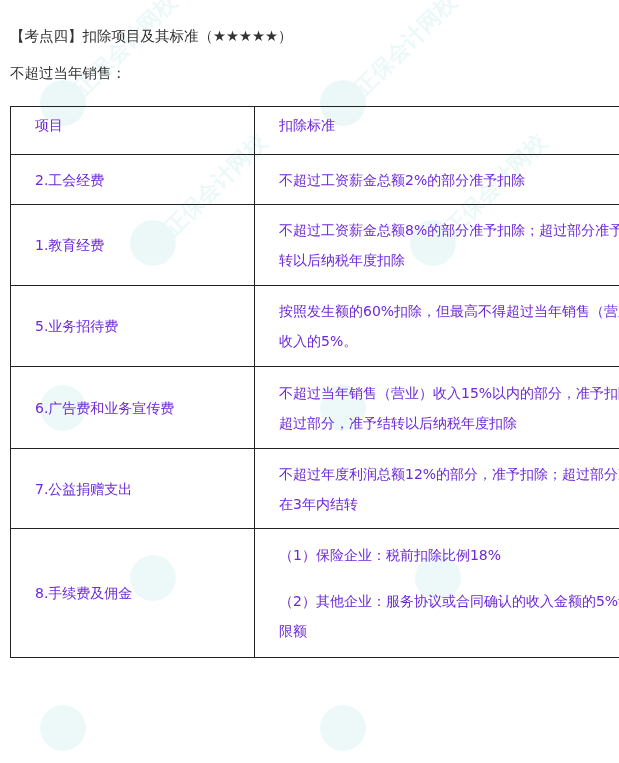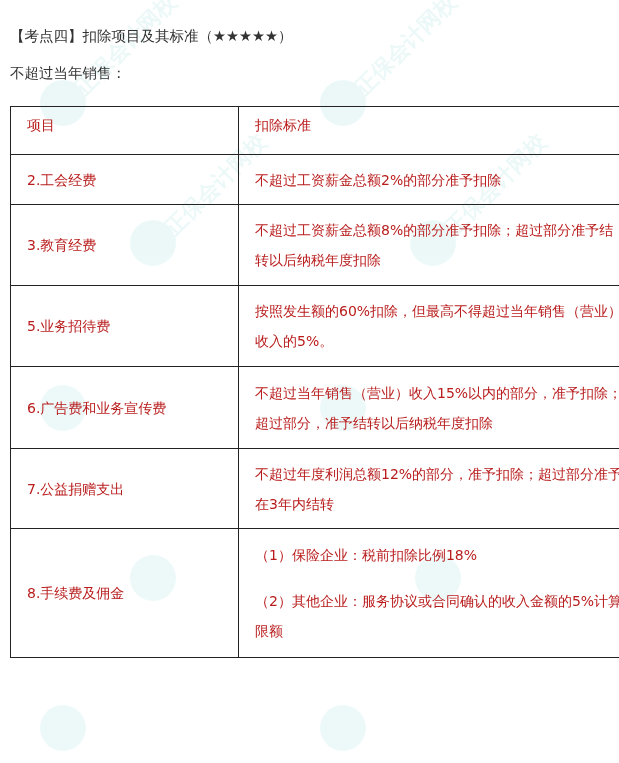--- a/index.html
+++ b/index.html
@@ -37,23 +37,23 @@
       left: 10px;
       top: 106px;
       width: 598px;
       border-collapse: collapse;
       table-layout: fixed;
       font-size: 14px;
     }
     table.main td {
       border: 1.3px solid #222222;
       vertical-align: middle;
-      padding: 0 16px;
+      padding: 0 24px;
       line-height: 30px;
-      color: #b91c1c;
+      color: #6d28d9;
     }
     table.main td.col1 { width: 195px; }
     table.main td.col2 { width: 370px; }
     table.main tr.header td { vertical-align: top; padding-top: 3px; }
     .para { display: block; }
     .para + .para { margin-top: 16px; }
     .watermark {
       position: absolute;
       pointer-events: none;
       opacity: 0.10;
@@ -119,21 +119,21 @@
       <td class="col1">项目</td>
       <td class="col2">扣除标准</td>
     </tr>
       <tr style="height: 50px;">
         <td class="col1">2.工会经费</td>
         <td class="col2">
           <span class="para">不超过工资薪金总额2%的部分准予扣除</span>
         </td>
       </tr>
       <tr style="height: 81px;">
-        <td class="col1">3.教育经费</td>
+        <td class="col1">1.教育经费</td>
         <td class="col2">
           <span class="para">不超过工资薪金总额8%的部分准予扣除；超过部分准予结转以后纳税年度扣除</span>
         </td>
       </tr>
       <tr style="height: 81px;">
         <td class="col1">5.业务招待费</td>
         <td class="col2">
           <span class="para">按照发生额的60%扣除，但最高不得超过当年销售（营业）收入的5%。</span>
         </td>
       </tr>

